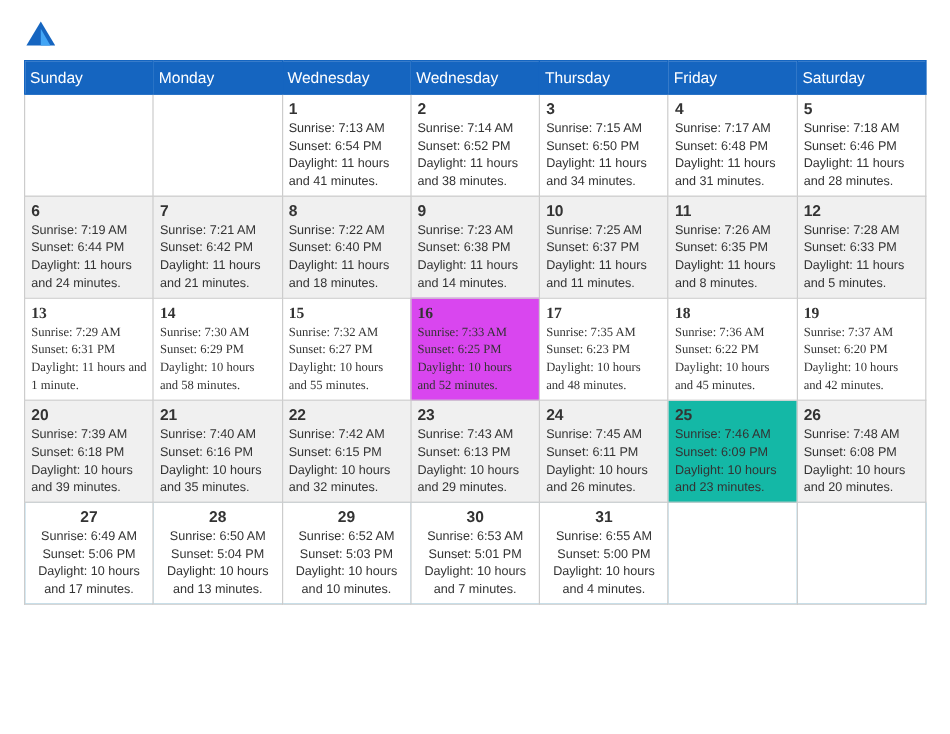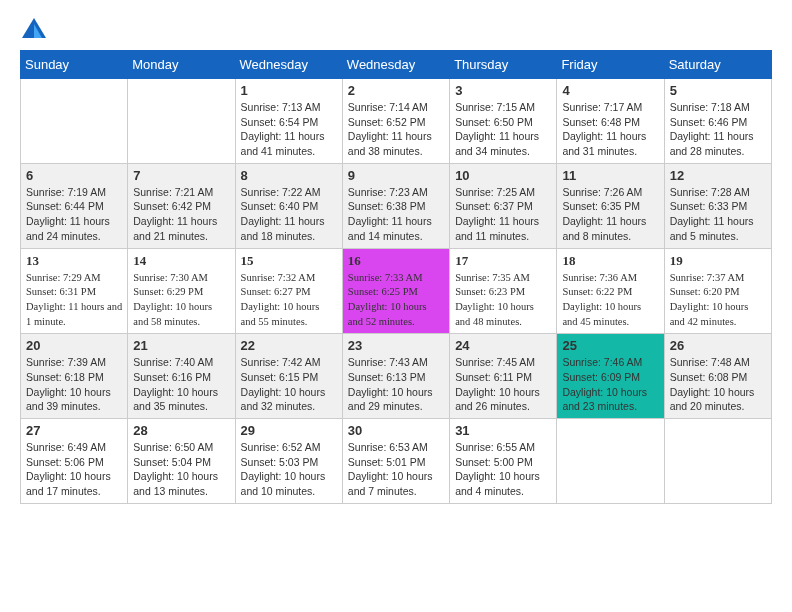--- a/index.html
+++ b/index.html
@@ -237,21 +237,21 @@
           </td>
           <td style="background-color: #14b8a6;">
             <span class="cell-day">25</span>
             <div class="cell-info">Sunrise: 7:46 AM<br>Sunset: 6:09 PM<br>Daylight: 10 hours and 23 minutes.</div>
           </td>
           <td style="background-color: rgb(240, 240, 240);">
             <span class="cell-day">26</span>
             <div class="cell-info">Sunrise: 7:48 AM<br>Sunset: 6:08 PM<br>Daylight: 10 hours and 20 minutes.</div>
           </td>
         </tr>
-        <tr style="background-color: #0ea5e9;">
+        <tr style="background-color: #0ea5e9; text-align: center;">
           <td style="background-color: rgb(255, 255, 255);">
             <span class="cell-day">27</span>
             <div class="cell-info">Sunrise: 6:49 AM<br>Sunset: 5:06 PM<br>Daylight: 10 hours and 17 minutes.</div>
           </td>
           <td style="background-color: rgb(255, 255, 255);">
             <span class="cell-day">28</span>
             <div class="cell-info">Sunrise: 6:50 AM<br>Sunset: 5:04 PM<br>Daylight: 10 hours and 13 minutes.</div>
           </td>
           <td style="background-color: rgb(255, 255, 255);">
             <span class="cell-day">29</span>

